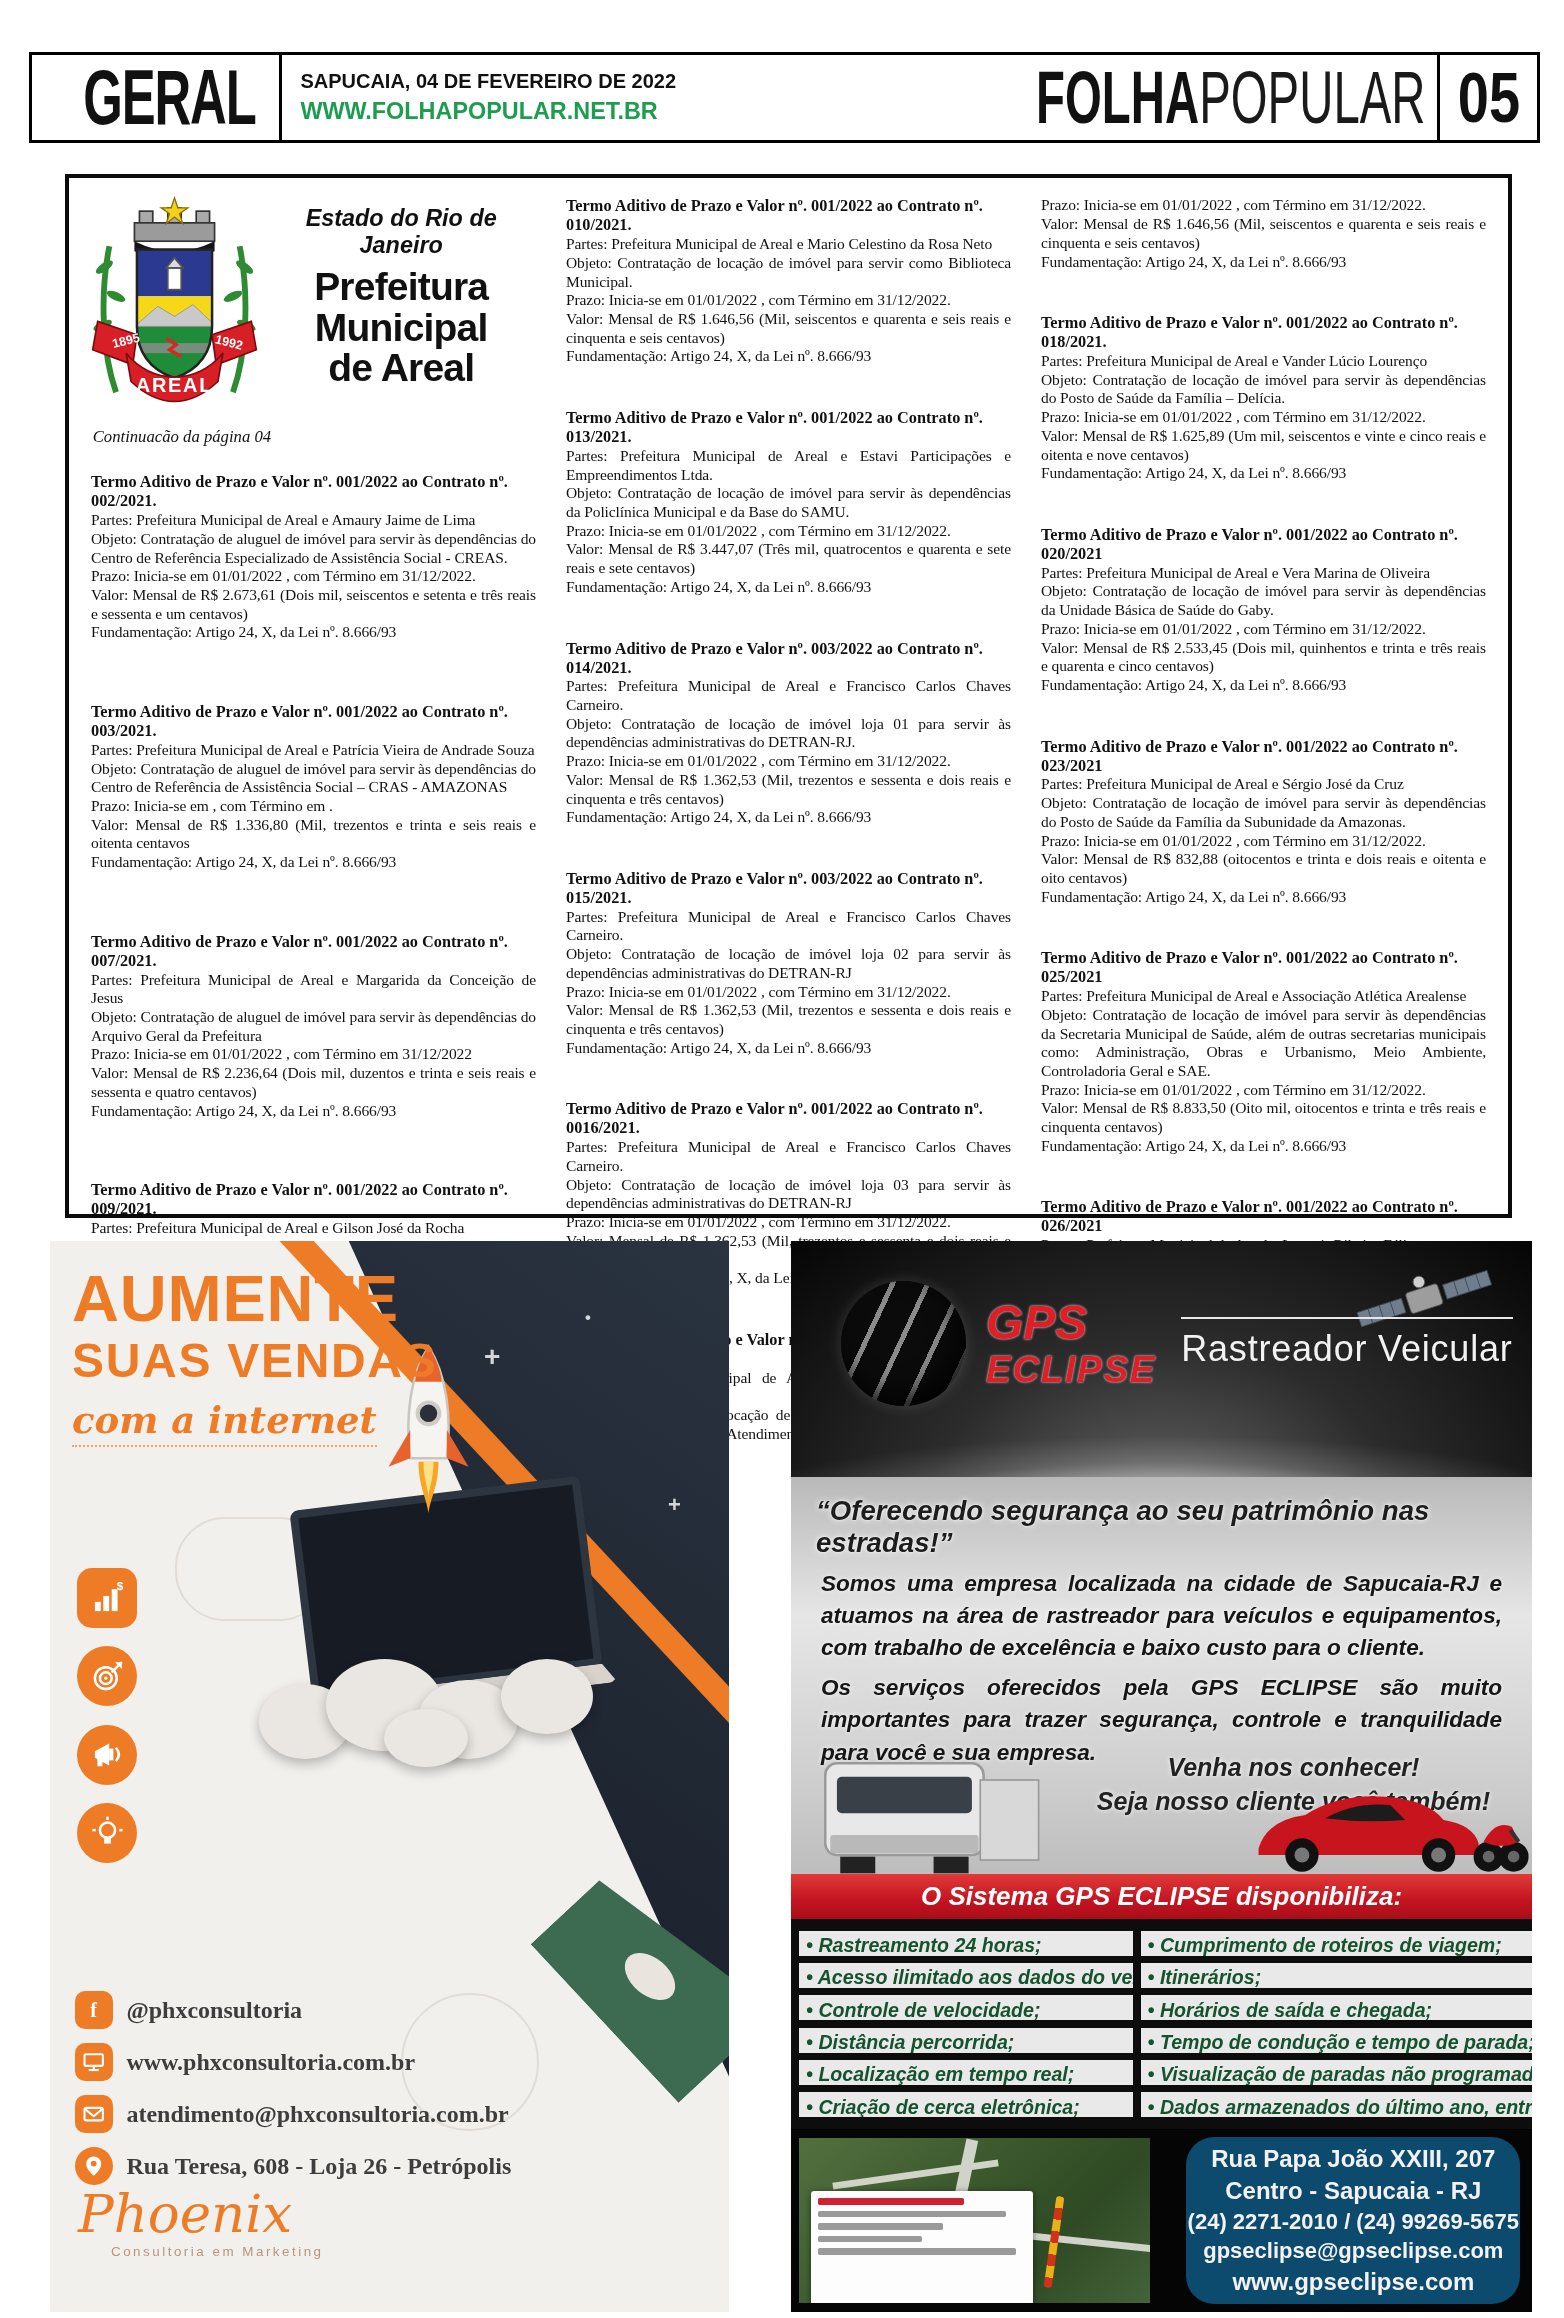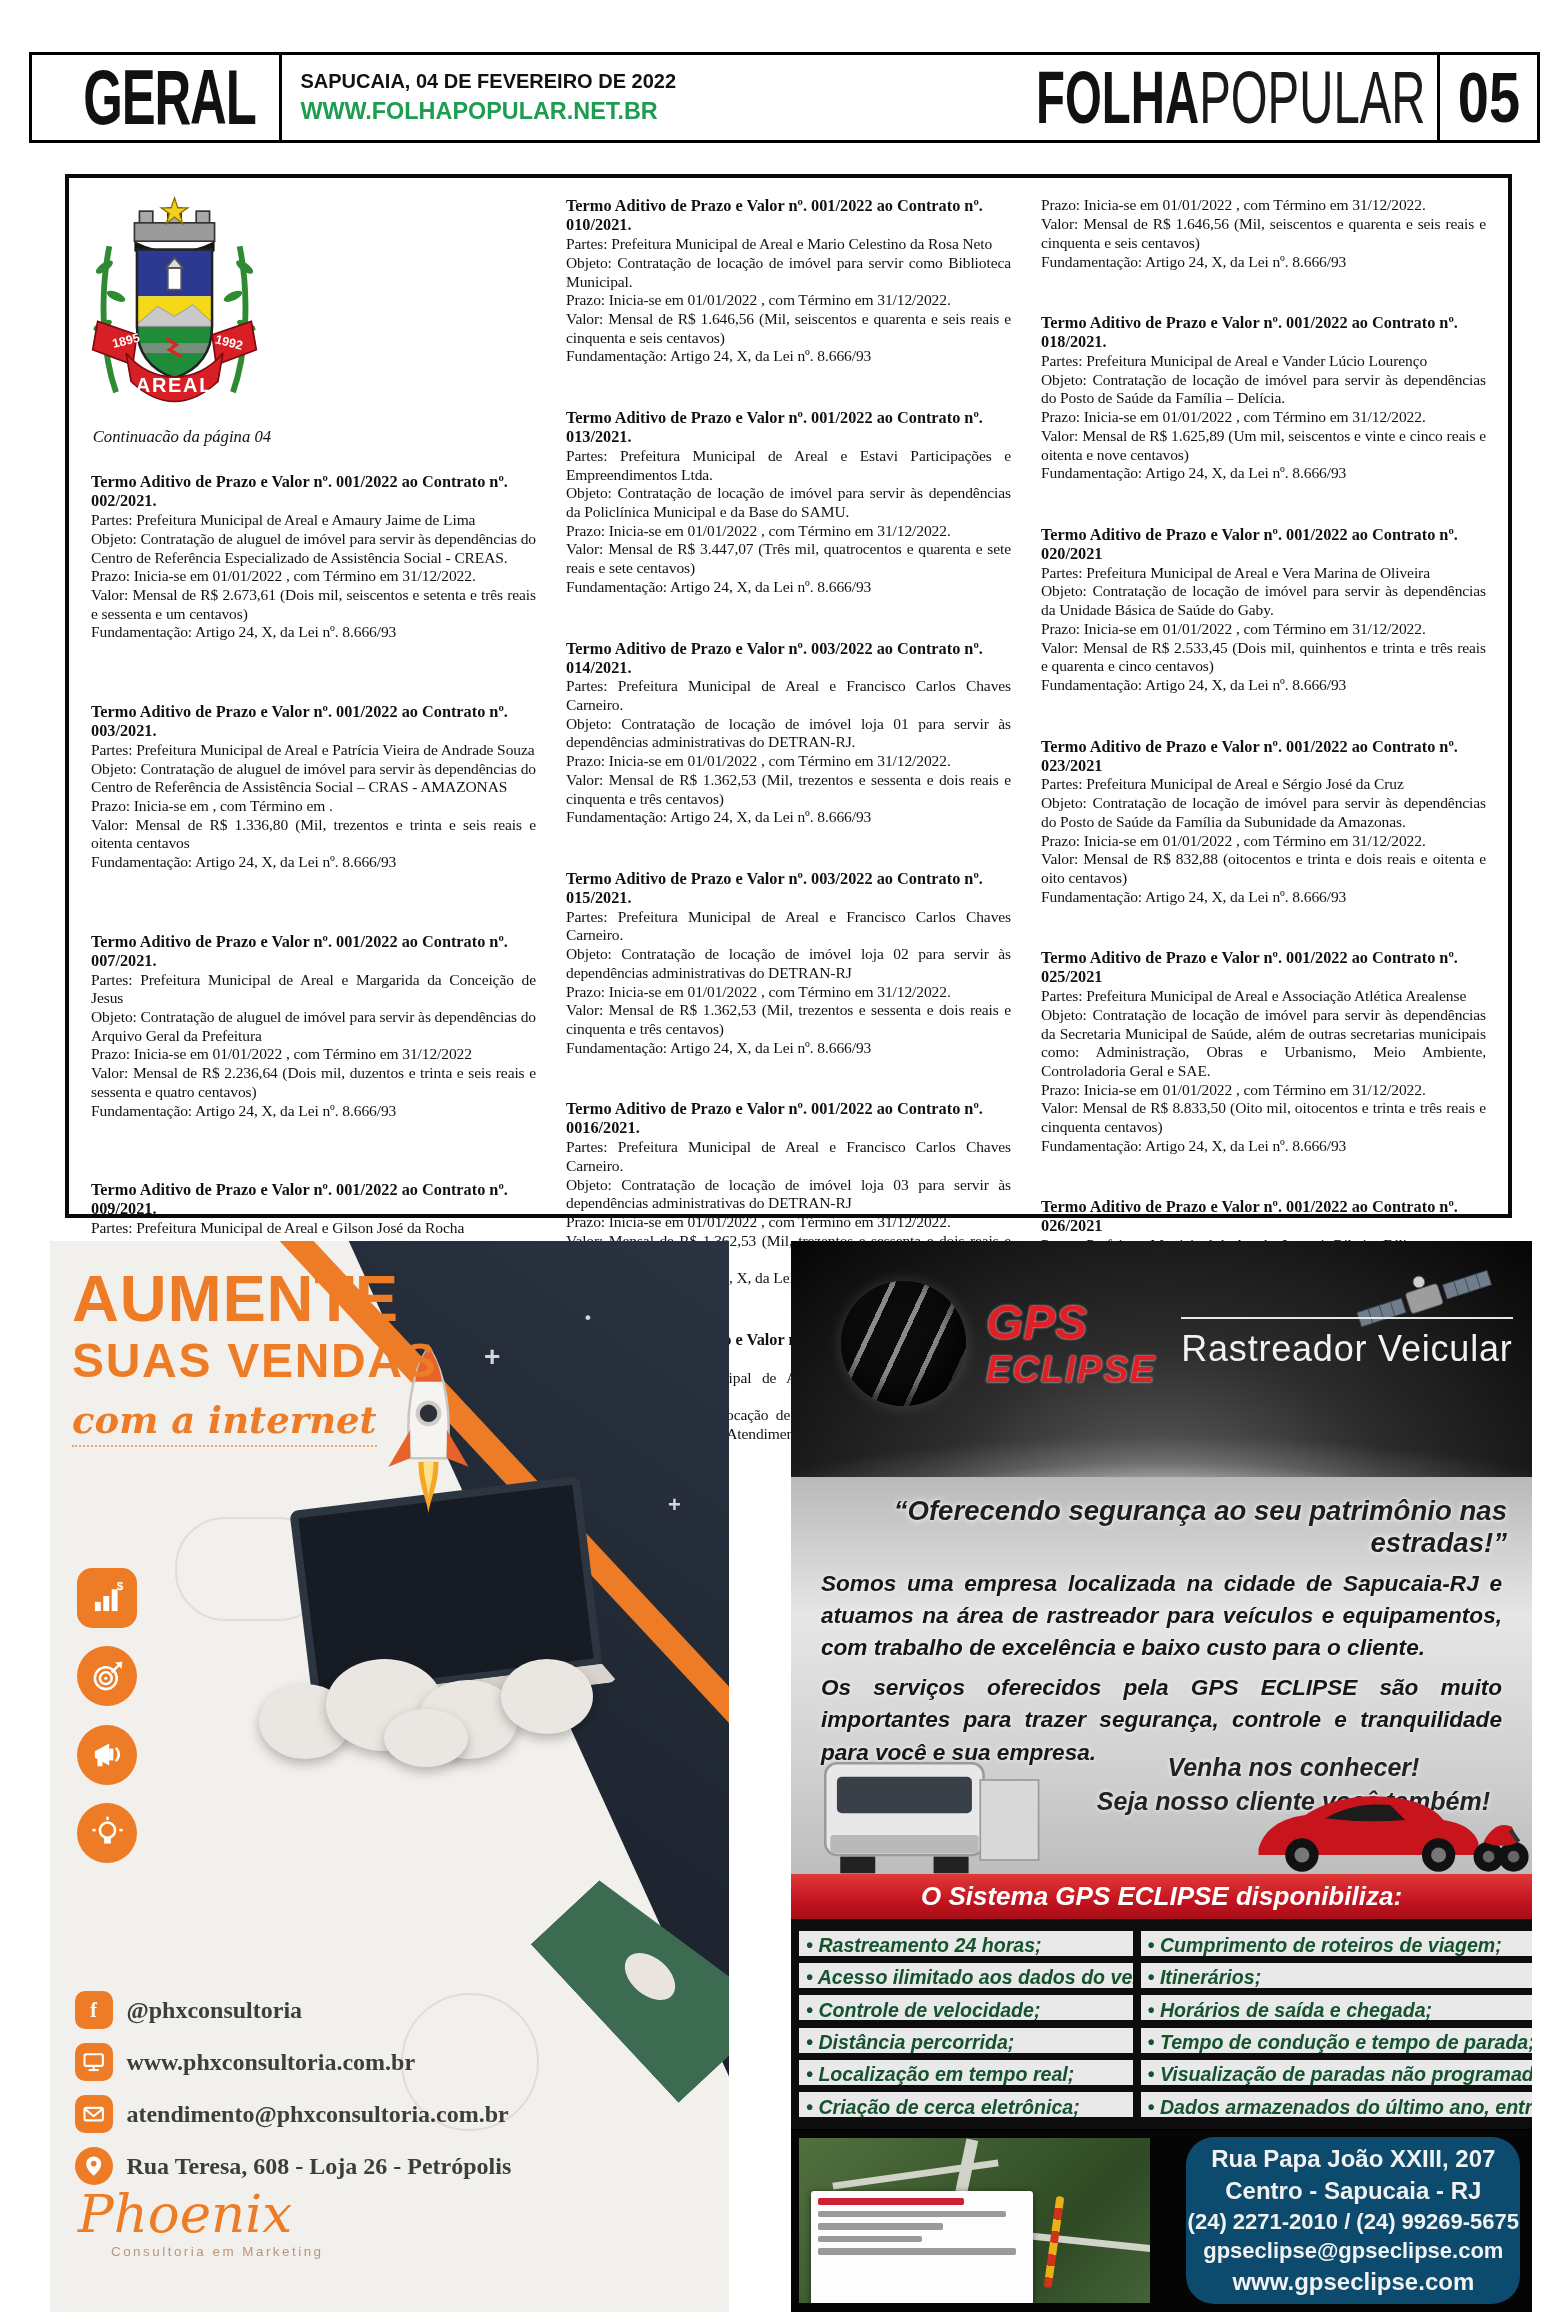--- a/index.html
+++ b/index.html
@@ -86,21 +86,21 @@
   .gps-name{display:flex;flex-direction:column;line-height:1;}
   .gps-name .g1{font-family:"Liberation Sans",sans-serif;font-weight:900;font-style:italic;font-size:48px;color:#e01e25;
                 text-shadow:0 0 2.5px #fff;}
   .gps-name .g2{font-family:"Liberation Sans",sans-serif;font-weight:900;font-style:italic;font-size:37px;color:#e01e25;
                 letter-spacing:1.7px;text-shadow:0 0 2.5px #fff;margin-top:3.3px;}
   .gps-prod{border-top:2.5px solid #e8e8e8;padding-top:8.4px;margin-left:5px;}
   .gps-prod span{font-family:"Liberation Sans",sans-serif;font-size:36px;color:#f2f2f2;letter-spacing:0.8px;}
   .gps-sat{position:absolute;right:33px;top:15px;}
   .gps-mid{position:absolute;left:0;top:236px;width:100%;height:398px;
            background:linear-gradient(180deg,#b9b9b9 0%,#e6e6e6 35%,#cfcfcf 75%,#bdbdbd 100%);}
-  .gps-quote{margin:18.4px 25px 8.4px;text-align:right;font-family:"Liberation Sans",sans-serif;font-weight:700;font-style:italic;
+  .gps-quote{margin:18.4px 25px 8.4px;text-align:left;font-family:"Liberation Sans",sans-serif;font-weight:700;font-style:italic;
              font-size:27.6px;color:#1d1d1d;text-shadow:0 0 6.7px #fff,0 0 1.7px #fff;}
   .gps-para{margin:8.4px 30px 0;text-align:justify;font-family:"Liberation Sans",sans-serif;font-weight:700;font-style:italic;
             font-size:22.6px;line-height:1.42;color:#161616;text-shadow:0 0 5px rgba(255,255,255,.9);}
   .gps-invite{position:absolute;right:42px;top:276px;text-align:center;font-family:"Liberation Sans",sans-serif;
               font-weight:700;font-style:italic;font-size:25px;color:#222;text-shadow:0 0 5px #fff;}
   .gps-vehicles{position:absolute;left:0;bottom:-5px;width:100%;height:125px;}
   .gps-banner{position:absolute;left:0;top:633px;width:100%;height:45px;
               background:linear-gradient(180deg,#e03a38 0%,#c31420 60%,#a80e18 100%);
               display:flex;align-items:center;justify-content:center;}
   .gps-banner span{font-family:"Liberation Sans",sans-serif;font-weight:700;font-style:italic;font-size:26px;color:#fff;}
@@ -188,20 +188,26 @@
           </g>
           <path d="M55,64 h90 v92 q0,46 -45,62 q-45,-16 -45,-62 Z" fill="none" stroke="#222" stroke-width="3"></path>
 
           <polygon points="8,150 55,166 50,202 2,184" fill="#d81f26" stroke="#7a0c10" stroke-width="2"></polygon>
           <polygon points="192,150 145,166 150,202 198,184" fill="#d81f26" stroke="#7a0c10" stroke-width="2"></polygon>
           <path d="M42,188 C72,226 128,226 158,188 L152,222 C118,254 82,254 48,222 Z" fill="#d81f26" stroke="#7a0c10" stroke-width="2"></path>
           <text x="27" y="182" font-family="Liberation Sans, sans-serif" font-size="15" font-weight="bold" fill="#fff" transform="rotate(-14 27 182)">1895</text>
           <text x="148" y="176" font-family="Liberation Sans, sans-serif" font-size="15" font-weight="bold" fill="#fff" transform="rotate(14 148 176)">1992</text>
           <text x="100" y="235" font-family="Liberation Sans, sans-serif" font-size="24" font-weight="bold" fill="#fff" text-anchor="middle" letter-spacing="2">AREAL</text>
         </svg>
+        <div class="crest-txt">
+          <div class="state-line">Estado do Rio de Janeiro</div>
+          <div class="org-line">Prefeitura</div>
+          <div class="org-line">Municipal</div>
+          <div class="org-line">de Areal</div>
+        </div>
       </div>
       <div class="contin">Continuacão da página 04</div>
     <div class="entry">
           <div class="entry-title">Termo Aditivo de Prazo e Valor nº. 001/2022 ao Contrato nº. 002/2021.</div>
           <div class="entry-line">Partes: Prefeitura Municipal de Areal e Amaury Jaime de  Lima</div>
           <div class="entry-line">Objeto: Contratação de aluguel de imóvel para servir às dependências do Centro de Referência Especializado de Assistência Social - CREAS.</div>
           <div class="entry-line">Prazo: Inicia-se em 01/01/2022 , com Término em  31/12/2022.</div>
           <div class="entry-line">Valor: Mensal de R$ 2.673,61 (Dois mil, seiscentos e setenta e três reais e sessenta e um centavos)</div>
           <div class="entry-line">Fundamentação:  Artigo 24, X, da Lei nº. 8.666/93</div>
         </div>

